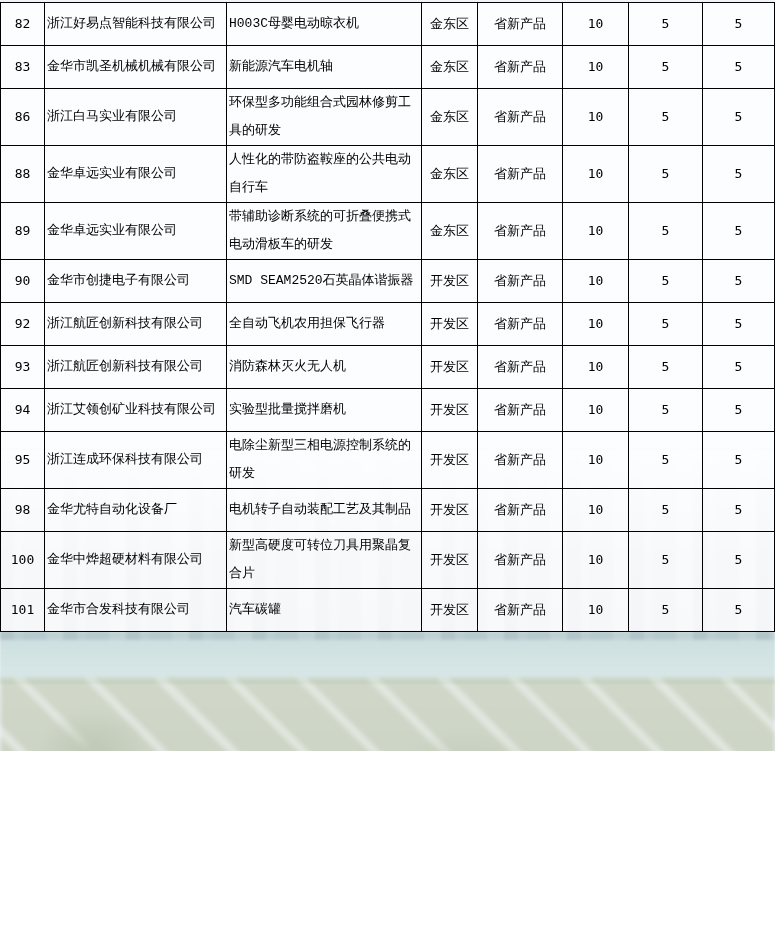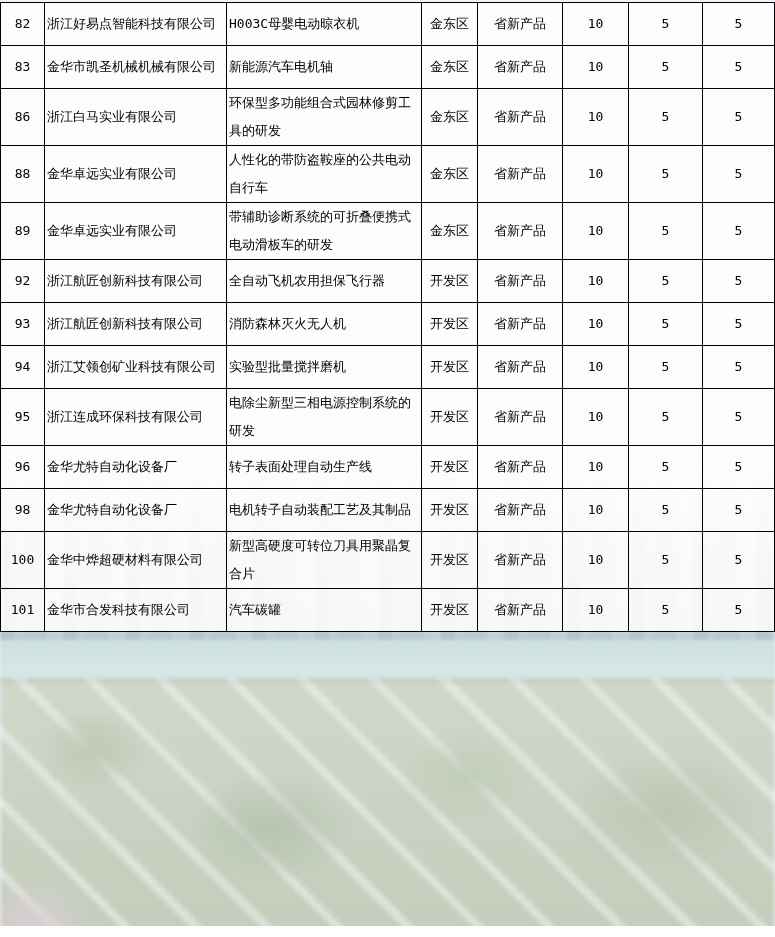--- a/index.html
+++ b/index.html
@@ -3,21 +3,21 @@
 <meta charset="utf-8">
 <style>
   html, body { margin: 0; padding: 0; }
   body {
     width: 775px; height: 937px;
     font-family: "DejaVu Sans Mono", "Liberation Mono", monospace;
     color: #000;
   }
   .page {
     position: relative;
-    width: 775px; height: 926px;
+    width: 775px; height: 751px;
     background: #eff4fa;
     overflow: hidden;
   }
   
   .backdrop { position: absolute; inset: 0; z-index: 1; }
   .bg-city {
     position: absolute; left: 0; right: 0; top: 450px; height: 190px;
     background:
       repeating-linear-gradient(90deg,
         rgba(142,151,168,.8) 0 14px,
@@ -62,21 +62,21 @@
     background: rgba(255,255,255,0.8);
     height: 42px;
     line-height: 28px;
     font-size: 13px;
     padding: 0 2px;
     vertical-align: middle;
     overflow: hidden;
     overflow-wrap: break-word;
   }
   td.c { text-align: center; }
-  td.l { text-align: left; padding-left: 3px; }
+  td.l { text-align: left; padding-left: 3px; font-family: Liberation Mono, monospace; }
 </style>
 </head>
 <body>
 
 <div class="page">
   <div class="backdrop">
     <div class="bg-city"></div>
     <div class="bg-city-fade"></div>
     <div class="bg-water"></div>
     <div class="bg-park"></div>
@@ -138,20 +138,30 @@
       <td class="c">89</td>
       <td class="l">金华卓远实业有限公司</td>
       <td class="l">带辅助诊断系统的可折叠便携式电动滑板车的研发</td>
       <td class="c">金东区</td>
       <td class="c">省新产品</td>
       <td class="c">10</td>
       <td class="c">5</td>
       <td class="c">5</td>
     </tr>
         <tr>
+      <td class="c">90</td>
+      <td class="l">金华市创捷电子有限公司</td>
+      <td class="l">SMD  SEAM2520石英晶体谐振器</td>
+      <td class="c">开发区</td>
+      <td class="c">省新产品</td>
+      <td class="c">10</td>
+      <td class="c">5</td>
+      <td class="c">5</td>
+    </tr>
+        <tr>
       <td class="c">92</td>
       <td class="l">浙江航匠创新科技有限公司</td>
       <td class="l">全自动飞机农用担保飞行器</td>
       <td class="c">开发区</td>
       <td class="c">省新产品</td>
       <td class="c">10</td>
       <td class="c">5</td>
       <td class="c">5</td>
     </tr>
         <tr>
@@ -178,30 +188,20 @@
       <td class="c">95</td>
       <td class="l">浙江连成环保科技有限公司</td>
       <td class="l">电除尘新型三相电源控制系统的研发</td>
       <td class="c">开发区</td>
       <td class="c">省新产品</td>
       <td class="c">10</td>
       <td class="c">5</td>
       <td class="c">5</td>
     </tr>
         <tr>
-      <td class="c">96</td>
-      <td class="l">金华尤特自动化设备厂</td>
-      <td class="l">转子表面处理自动生产线</td>
-      <td class="c">开发区</td>
-      <td class="c">省新产品</td>
-      <td class="c">10</td>
-      <td class="c">5</td>
-      <td class="c">5</td>
-    </tr>
-        <tr>
       <td class="c">98</td>
       <td class="l">金华尤特自动化设备厂</td>
       <td class="l">电机转子自动装配工艺及其制品</td>
       <td class="c">开发区</td>
       <td class="c">省新产品</td>
       <td class="c">10</td>
       <td class="c">5</td>
       <td class="c">5</td>
     </tr>
         <tr>

